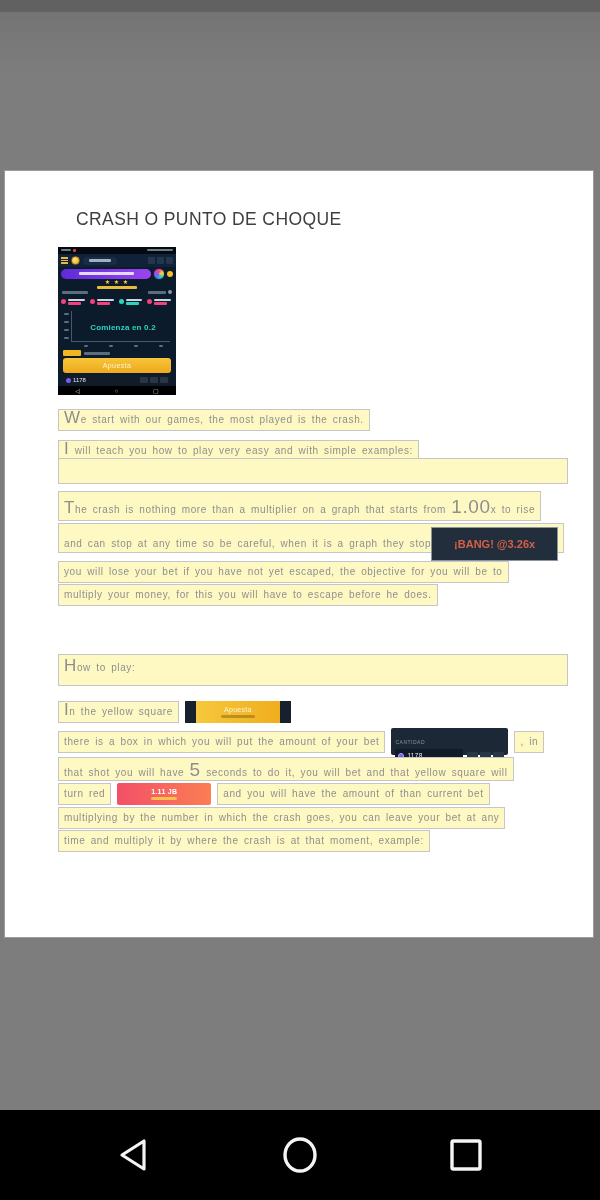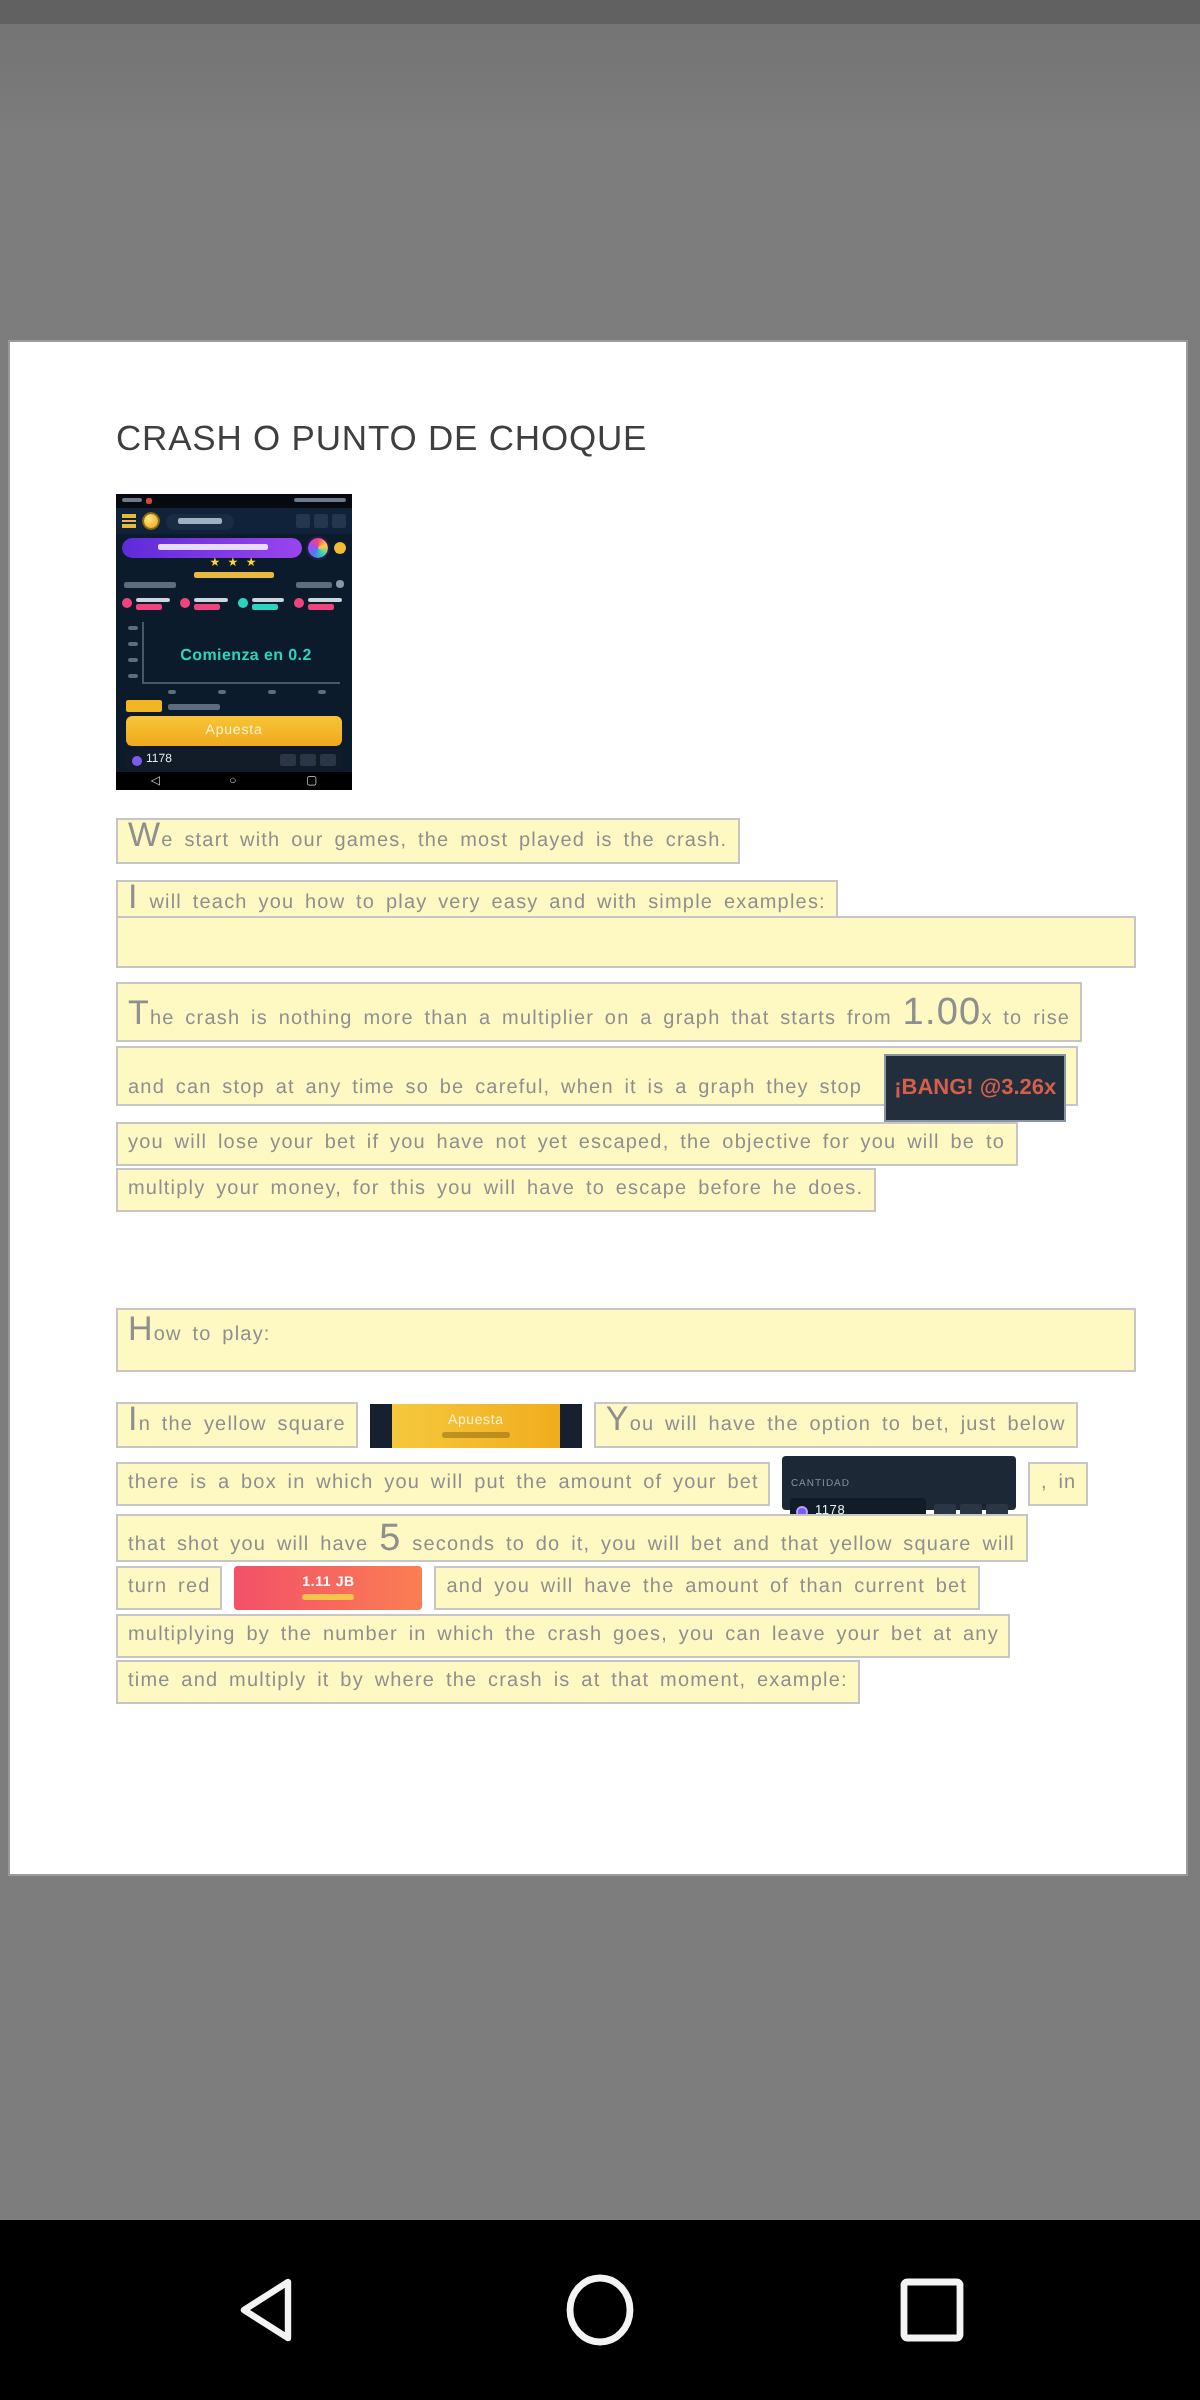--- a/index.html
+++ b/index.html
@@ -4,34 +4,34 @@
 <style>
   html,body{margin:0;padding:0;}
   body{width:600px;height:1200px;position:relative;background:#7b7b7b;font-family:"Liberation Sans",sans-serif;overflow:hidden;}
 
   
   .status-bar{position:absolute;left:0;top:0;width:600px;height:12px;background:#616161;box-shadow:0 2px 3px rgba(0,0,0,.18);}
   .app-bg{position:absolute;left:0;top:12px;width:600px;height:1098px;background:linear-gradient(#747474,#7d7d7d 60px);}
 
   
   .page{position:absolute;left:4px;top:170px;width:590px;height:768px;background:#ffffff;border:1px solid #9a9a9a;box-sizing:border-box;}
-  .doc-title{position:absolute;left:53px;top:38px;font-size:17.5px;letter-spacing:.4px;color:#3f3f3f;}
+  .doc-title{position:absolute;left:71px;top:38px;font-size:17.5px;letter-spacing:.4px;color:#3f3f3f;}
 
   
   .tline{position:absolute;display:inline-block;border:1px solid #c6c6c6;background:#fef9c3;color:#8f8f8f;
          font-size:10px;letter-spacing:.6px;word-spacing:2px;padding:3px 5px;white-space:nowrap;box-sizing:border-box;line-height:14px;}
   .cap::first-letter{font-size:17px;line-height:10px;}
   .bignum{font-size:19px;}
   .trow{position:absolute;display:flex;align-items:center;gap:6px;}
   .trow .tline{position:static;}
   .fixedw{width:510px;}
 
   
-  .bang-badge{display:inline-block;vertical-align:middle;margin-left:11px;background:#232e3d;border:1px solid #8a95a3;
-              color:#d4604a;font-size:11px;font-weight:bold;padding:4px 4px;letter-spacing:0;word-spacing:0;}
+  .bang-badge{display:inline-block;vertical-align:middle;margin-left:0;background:#232e3d;border:1px solid #8a95a3;
+              color:#d4604a;font-size:11px;font-weight:bold;padding:4px 22px;letter-spacing:0;word-spacing:0;}
   .img-betbtn{width:106px;height:22px;display:flex;flex-shrink:0;}
   .img-betbtn .edge{width:11px;background:#16202e;}
   .img-betbtn .mid{flex:1;background:linear-gradient(90deg,#f6c83d,#f0ad1e);display:flex;flex-direction:column;align-items:center;justify-content:center;}
   .img-betbtn .mid .lbl{font-size:7px;color:#fdf3cf;line-height:8px;letter-spacing:.3px;}
   .img-betbtn .mid .sub{width:34px;height:3px;background:rgba(120,90,10,.45);border-radius:2px;margin-top:1px;}
   .img-amount{width:117px;height:27px;background:#1d2836;border-radius:2px;flex-shrink:0;padding:2px 4px;box-sizing:border-box;}
   .img-amount .amt-label{font-size:5px;color:#8294a6;letter-spacing:.5px;line-height:6px;}
   .img-amount .amt-row{display:flex;align-items:center;margin-top:1px;}
   .img-amount .amt-input{background:#121c29;border-radius:2px;display:flex;align-items:center;height:13px;width:62px;padding:0 3px;}
   .img-amount .coin{width:6px;height:6px;border-radius:50%;background:#7a5cf0;border:1px solid #b9a7ff;box-sizing:border-box;margin-right:3px;}
@@ -230,21 +230,20 @@
   <div class="trow" style="left:53px;top:530px">
     <span class="tline cap">In the yellow square</span>
     <span class="img-betbtn">
         <span class="edge"></span>
         <span class="mid">
           <span class="lbl">Apuesta</span>
           <span class="sub"></span>
         </span>
         <span class="edge"></span>
       </span>
-    <span class="tline cap">You will have the option to bet, just below</span>
   </div>
 
   <div class="trow" style="left:53px;top:557px">
     <span class="tline">there is a box in which you will put the amount of your bet</span>
     <span class="img-amount">
       <span class="amt-label">CANTIDAD</span>
       <span class="amt-row">
           <span class="amt-input">
             <span class="coin"></span>
             <span class="amt-val">1178</span>

